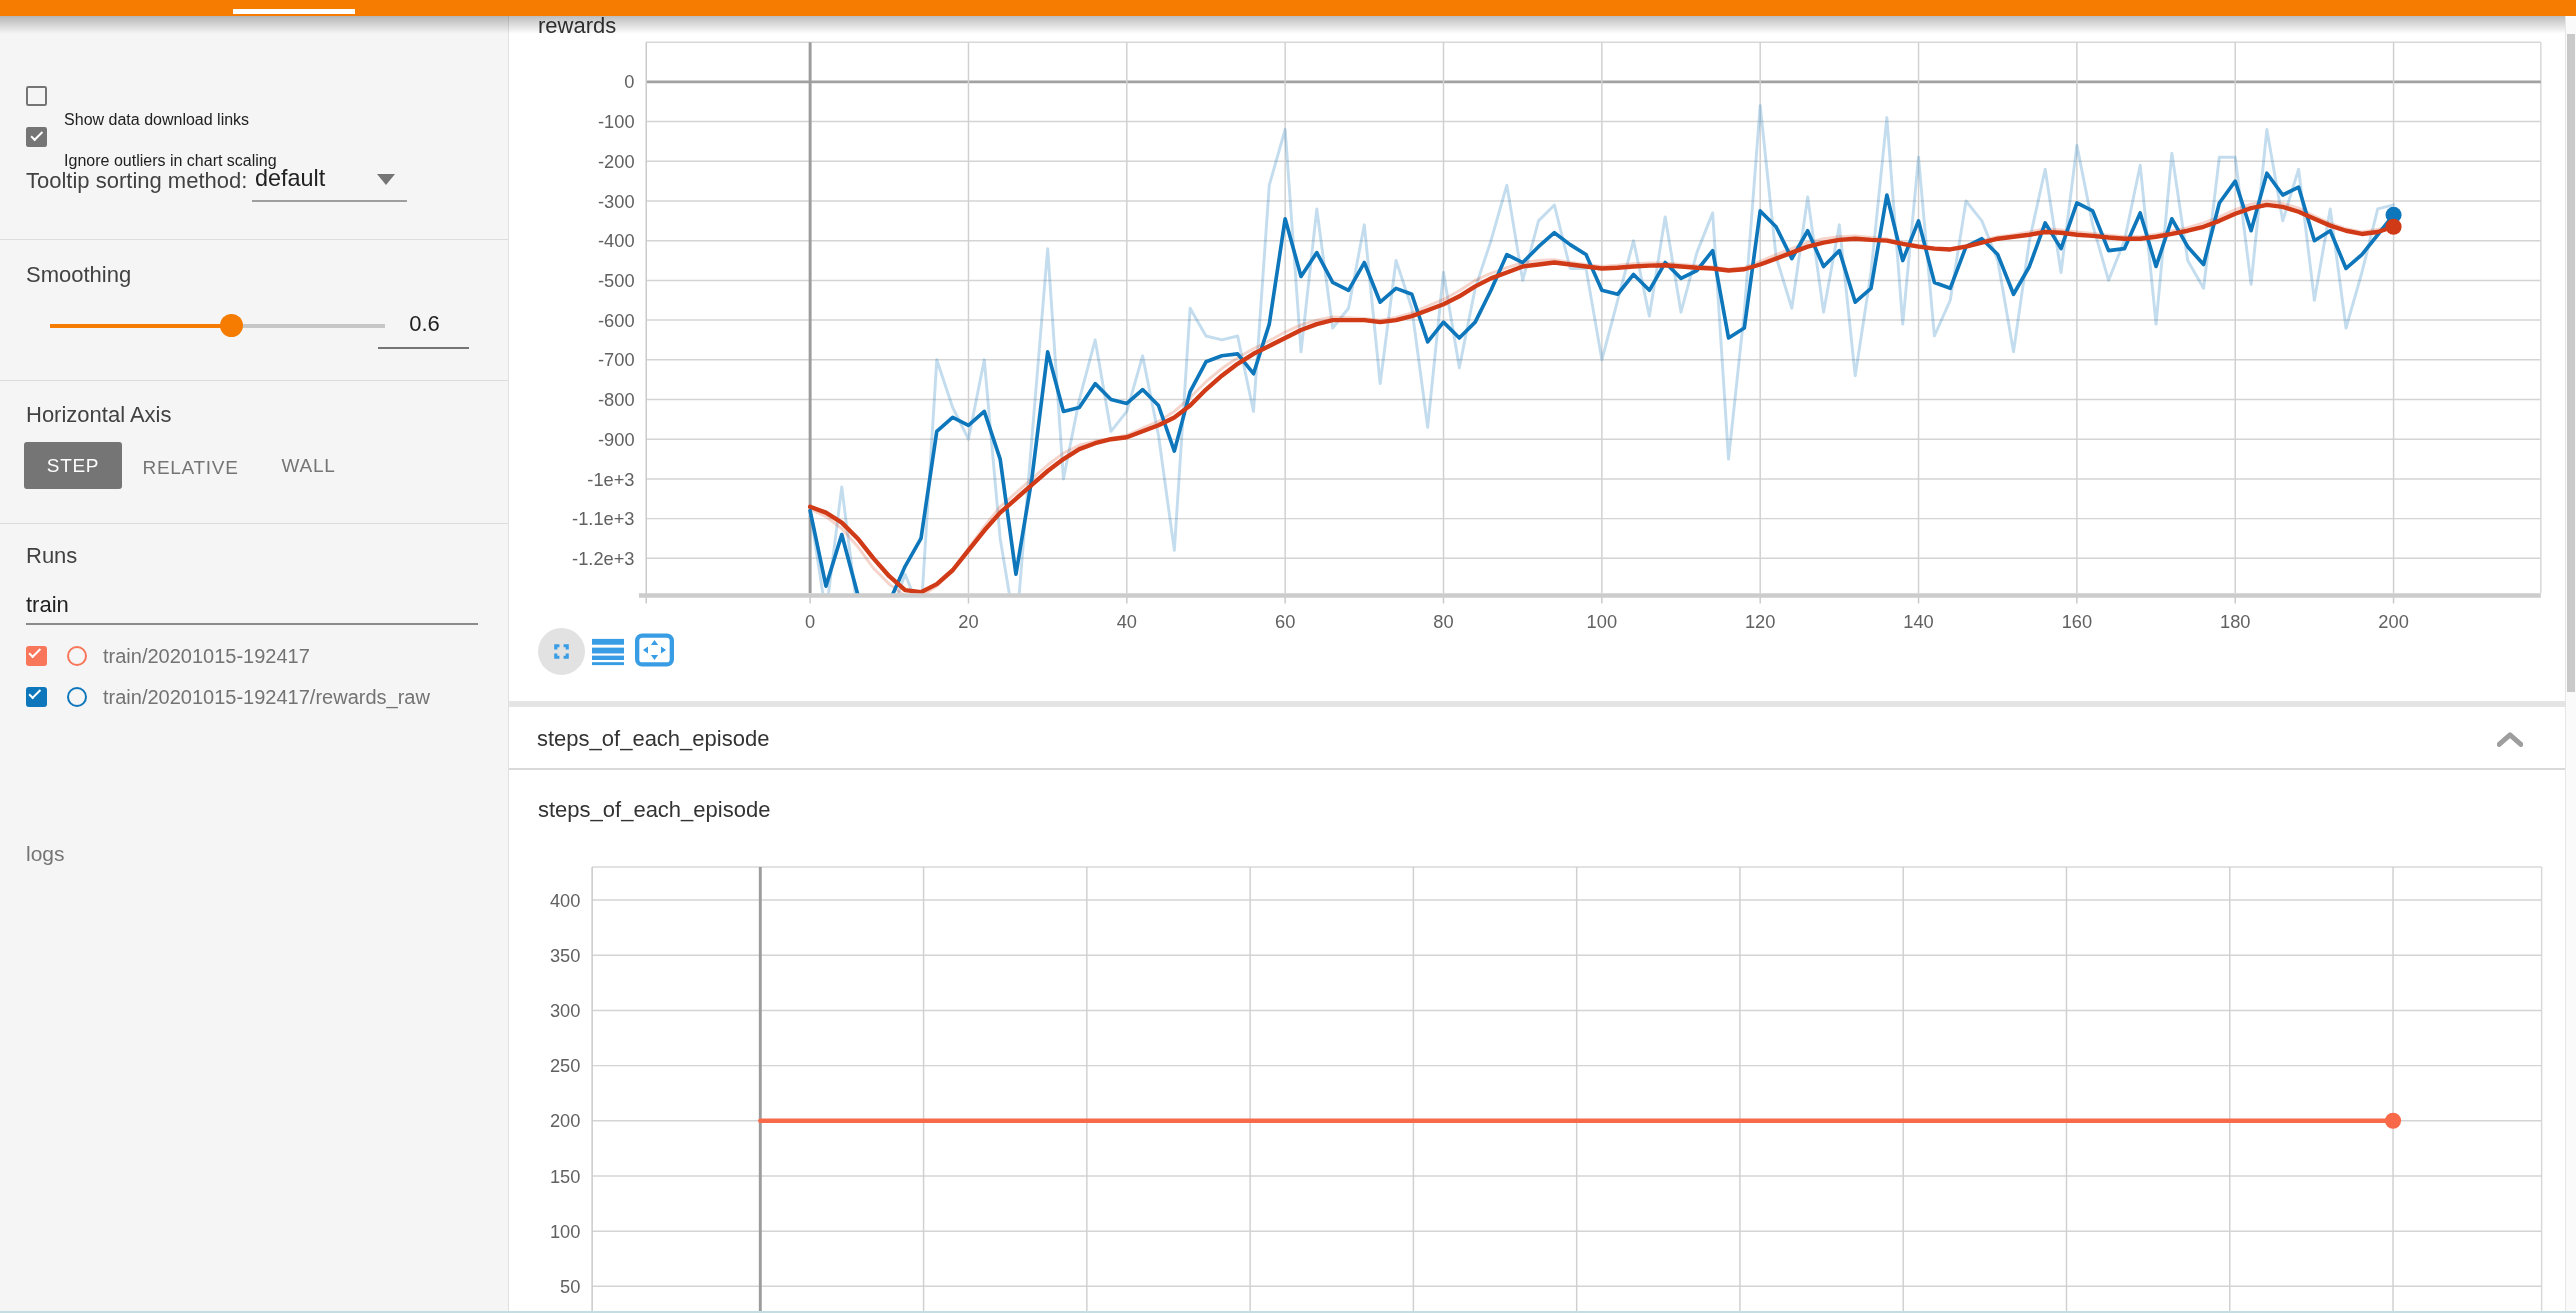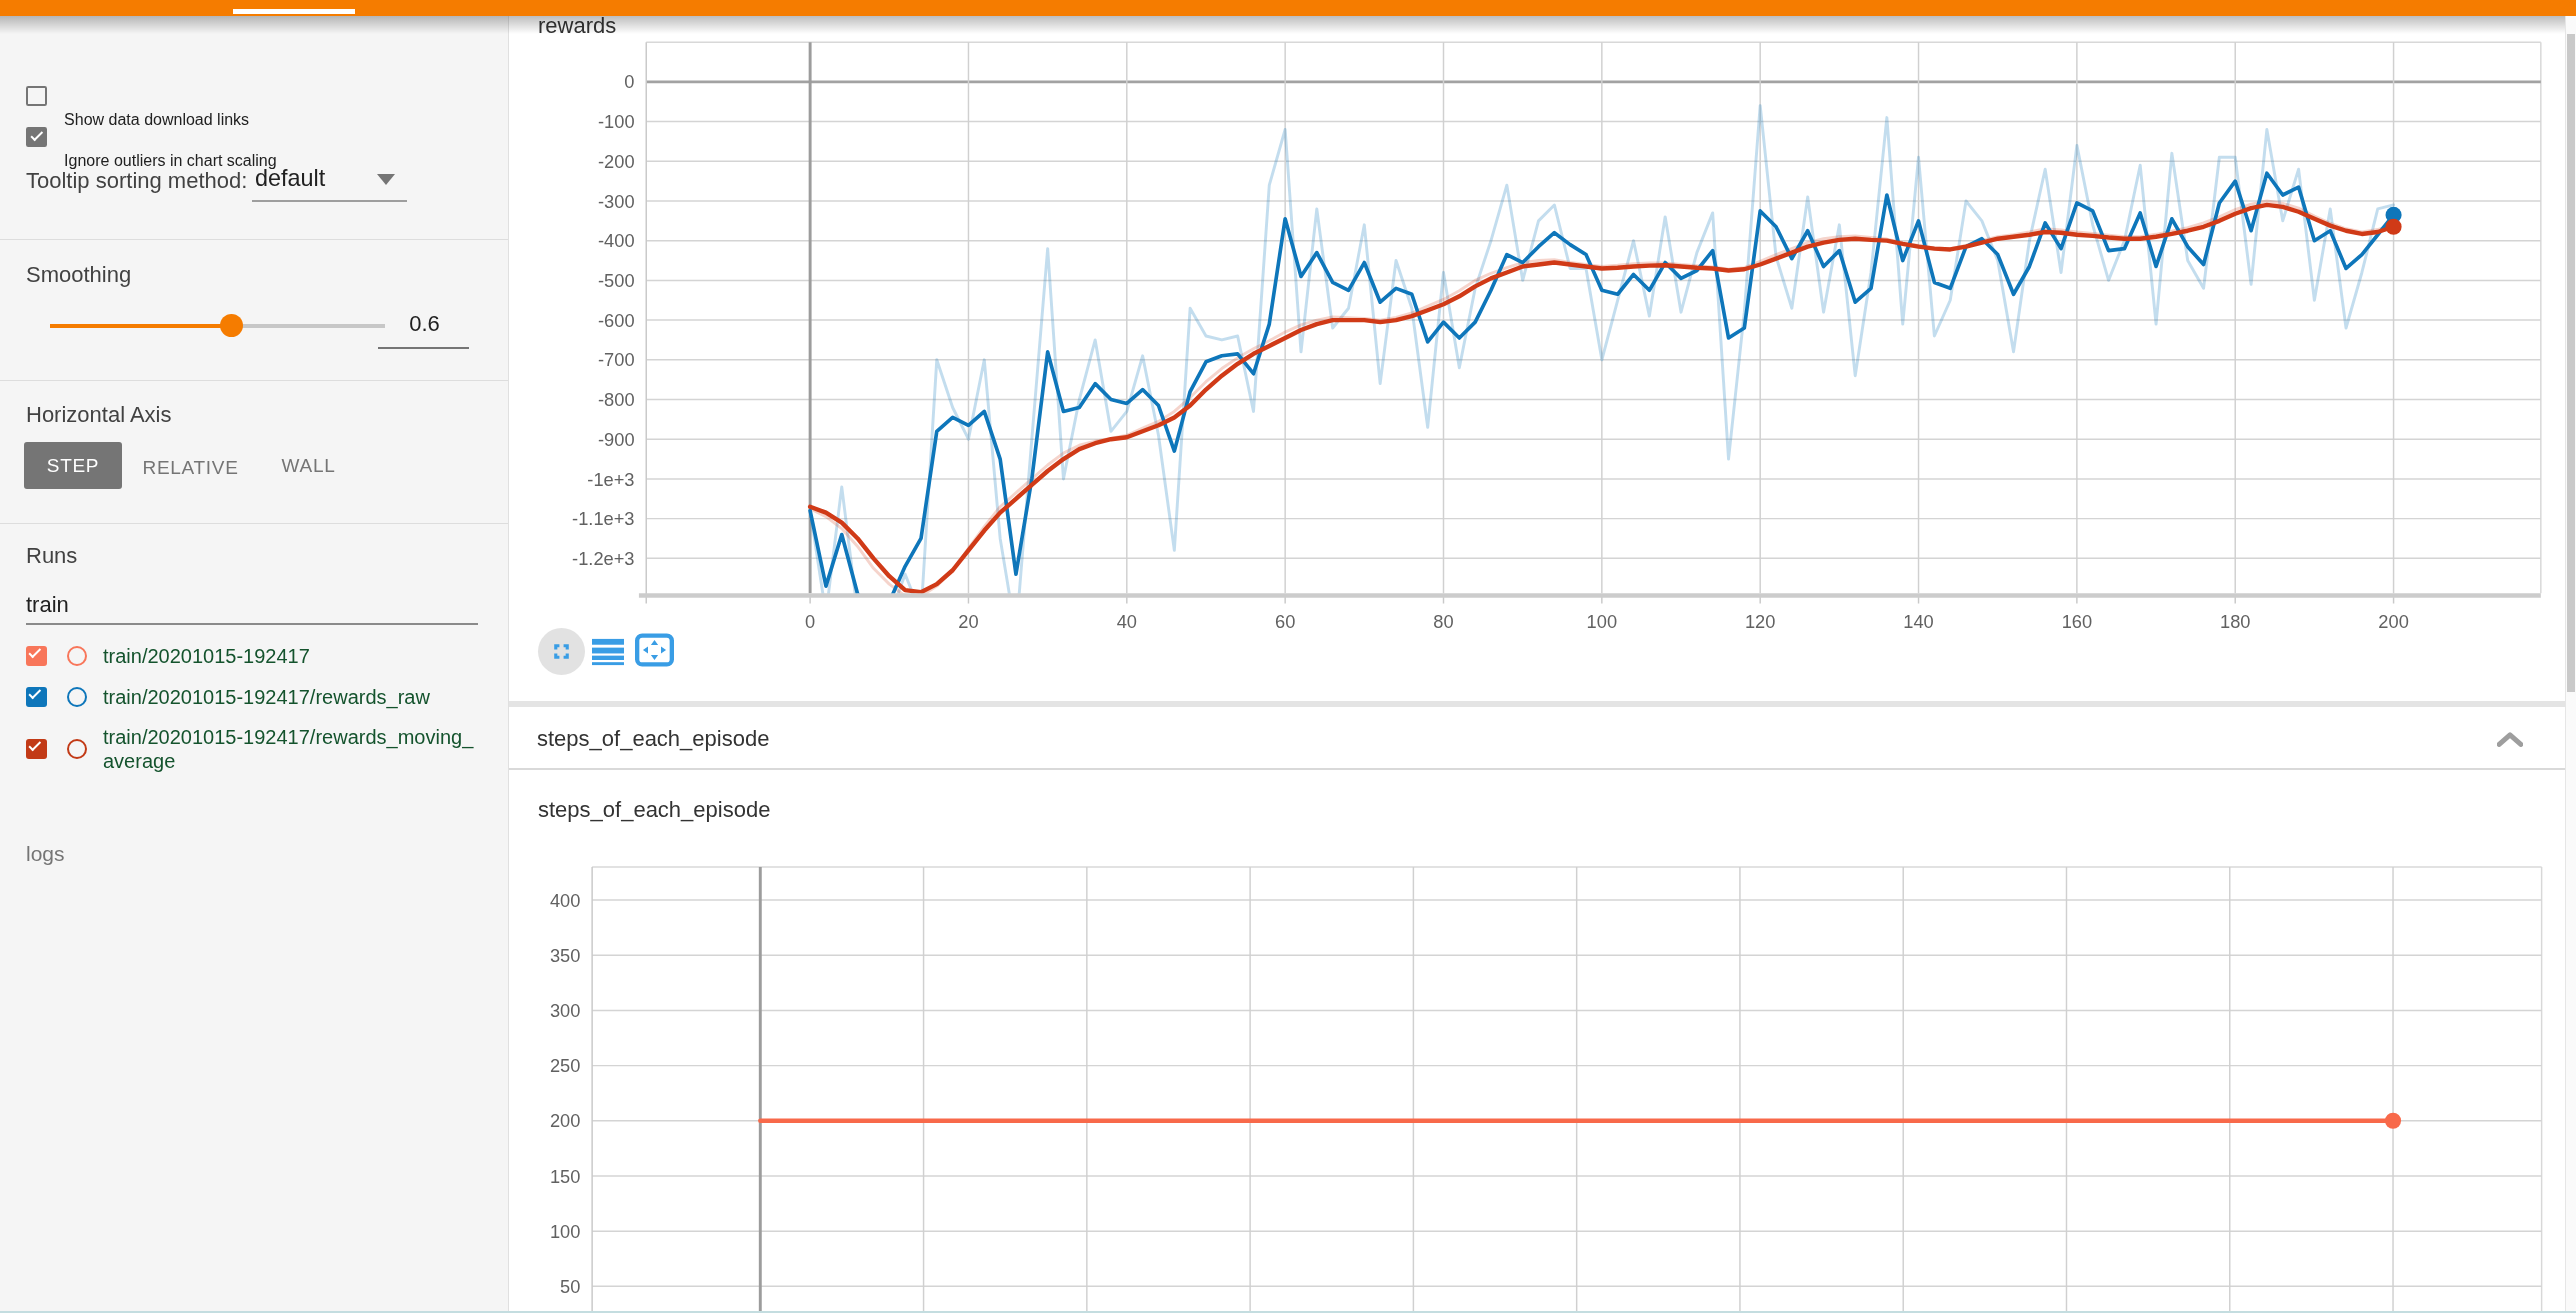--- a/index.html
+++ b/index.html
@@ -38,21 +38,21 @@
   .axis-btn{position:absolute;display:flex;align-items:center;justify-content:center;
     font-size:19px;letter-spacing:0.7px;color:#757575;border-radius:2.9px;}
   .axis-btn.selected{background:#757575;color:#ffffff;}
   
   .filter-underline{position:absolute;left:26px;width:452px;height:1.5px;background:#8a8a8a;}
   .run-row{position:absolute;left:26px;display:flex;align-items:center;}
   .run-check{width:20.5px;height:20.5px;border-radius:2.9px;position:relative;flex:0 0 auto;}
   .run-check::after{content:'';position:absolute;left:2.9px;top:3.7px;width:9.5px;height:4.4px;
     border-left:2.9px solid #fff;border-bottom:2.9px solid #fff;transform:rotate(-45deg);}
   .run-ring{width:16px;height:16px;border-radius:50%;border:2.9px solid #000;margin-left:20.5px;flex:0 0 auto;background:transparent;}
-  .run-label{margin-left:16px;font-size:20px;line-height:24px;color:#14532d;width:376px;word-break:break-all;}
+  .run-label{margin-left:16px;font-size:20px;line-height:24px;color:#737373;width:376px;word-break:break-all;}
   .toggle-btn{position:absolute;left:26px;top:768px;width:432px;height:45px;background:#e3e3e3;border-radius:2.9px;
     display:flex;align-items:center;justify-content:center;font-size:19px;letter-spacing:0.7px;color:#737373;}
   
   .main{position:absolute;left:508px;top:16px;width:2068px;height:1298px;background:#ffffff;}
   .card-title{position:absolute;font-size:22px;color:#333333;}
   .chart-holder{position:absolute;}
   .section-gap{position:absolute;left:508px;top:701px;width:2057px;height:5.9px;background:#e4e4e4;z-index:5;}
   .section-header{position:absolute;left:508px;top:707px;width:2057px;height:61px;background:#ffffff;
     border-bottom:2.2px solid #d9d9d9;z-index:5;}
   .section-title{position:absolute;left:29px;top:19px;font-size:22px;color:#333333;}
@@ -115,25 +115,20 @@
 
   <div class="run-row" style="top:628px;">
     <div class="run-check" style="background: rgb(248, 118, 90);"></div>
     <div class="run-ring" style="border-color: rgb(248, 118, 90);"></div>
     <div class="run-label" style="white-space:nowrap;">train/20201015-192417</div>
   </div>
   <div class="run-row" style="top:669px;">
     <div class="run-check" style="background: rgb(14, 118, 186);"></div>
     <div class="run-ring" style="border-color: rgb(14, 118, 186);"></div>
     <div class="run-label" style="white-space:nowrap;">train/20201015-192417/rewards_raw</div>
-  </div>
-  <div class="run-row" style="top:709px;">
-    <div class="run-check" style="background: rgb(194, 58, 22);"></div>
-    <div class="run-ring" style="border-color: rgb(194, 58, 22);"></div>
-    <div class="run-label">train/20201015-192417/rewards_moving_average</div>
   </div>
 
   <div class="side-label" style="top:826px;color:#757575;font-size:21px;">logs</div>
 </div>
 
 <div class="main"></div>
 
 <div class="card-title" style="left:538px;top:13px;z-index:6;">rewards</div>
 <div class="chart-holder" style="left:508px;top:29px;width:2068px;height:671px;"><svg width="2068" height="671" viewBox="0 0 2827 918">
       <defs>

